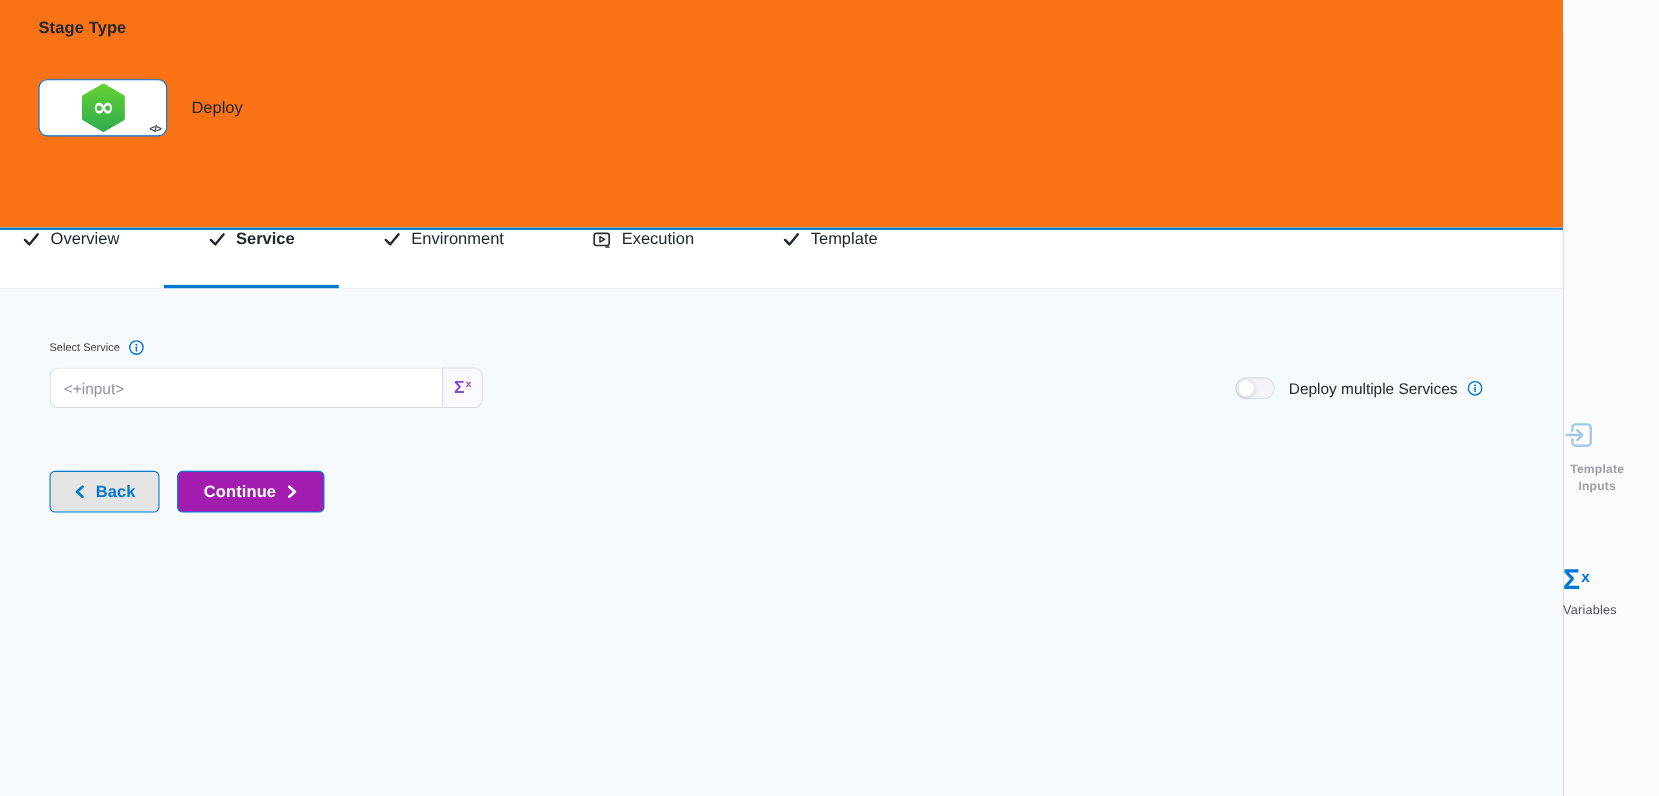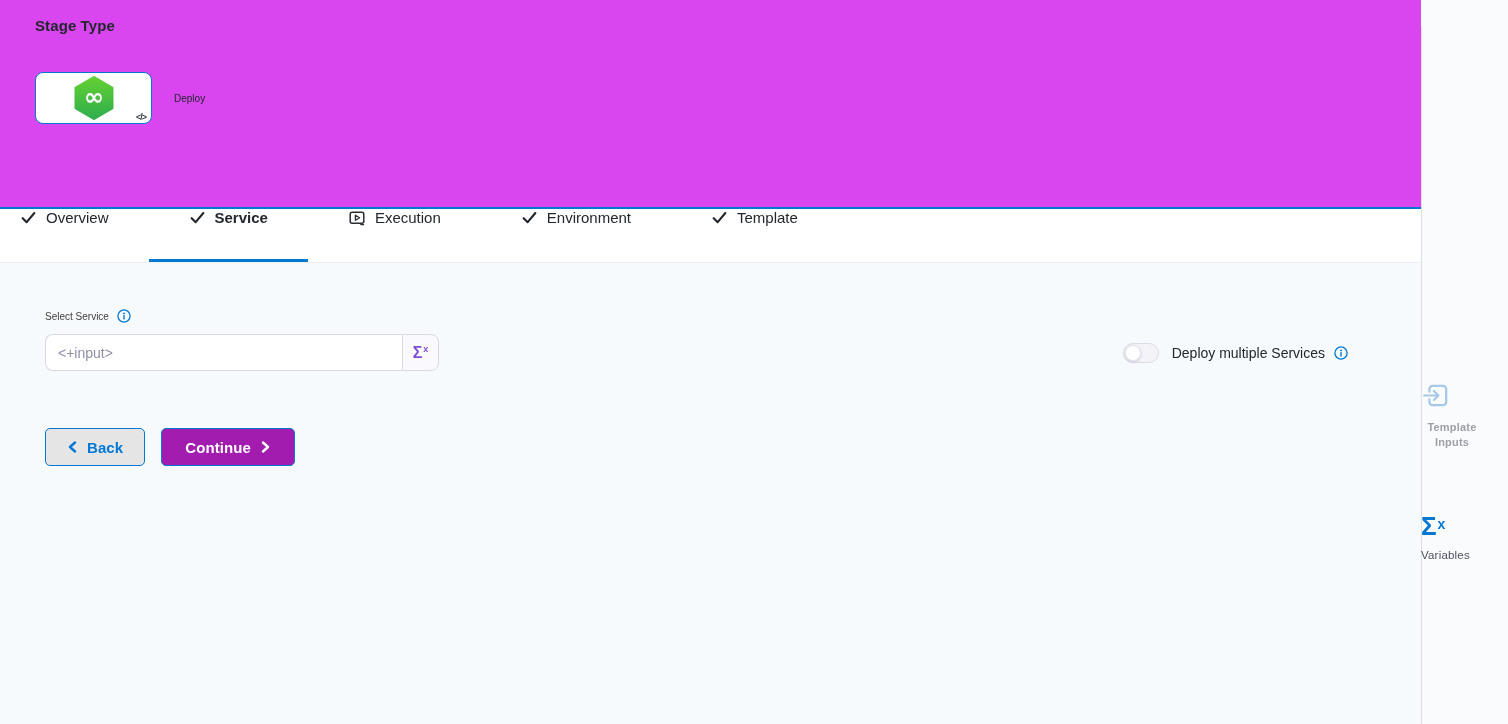--- a/index.html
+++ b/index.html
@@ -8,35 +8,35 @@
     font-family: "Liberation Sans", "DejaVu Sans", sans-serif;
     color:#22272e;
     background:#f7fafc;
   }
   .app { width:1508px; height:724px; display:flex; }
 
   
   .main-col { width:1421px; height:100%; display:flex; flex-direction:column; }
 
   .stage-top {
-    height:207px; background:#d946ef; padding:17px 0 0 35px; flex:none;
+    height:207px; background:#f97316; padding:17px 0 0 35px; flex:none;
   }
   .stage-title { font-size:15px; font-weight:700; color:#22272e; letter-spacing:.1px; }
   .stage-row { display:flex; align-items:center; margin-top:38px; }
   .stage-card {
     width:117px; height:52px; background:#ffffff;
     border:1.5px solid #0278d5; border-radius:8px;
     position:relative; display:flex; align-items:center; justify-content:center;
     cursor:pointer;
   }
   .stage-card .code-glyph {
     position:absolute; right:5px; bottom:1px;
     font-size:9px; font-weight:700; color:#3a3d44; letter-spacing:-1px;
   }
-  .stage-label { margin-left:22px; font-size:10px; font-weight:500; color:#22272e; }
+  .stage-label { margin-left:22px; font-size:15px; font-weight:500; color:#22272e; }
 
   
   .tabbar {
     height:56px; flex:none; background:#ffffff;
     border-top:2px solid #0278d5; border-bottom:1px solid #edeff2;
     display:flex; align-items:stretch; padding-left:20px;
   }
   .tab {
     display:flex; gap:9px;
     padding:0 40px; cursor:pointer; position:relative;
@@ -162,35 +162,35 @@
       <div class="tab active">
         <span style="display:flex;">
           <svg width="17" height="17" viewBox="0 0 16 16">
               <path d="M2.5 8.6 L6.3 12.4 L13.5 3.8" fill="none" stroke="#22262c" stroke-width="2" stroke-linecap="round" stroke-linejoin="round"></path>
             </svg>
         </span>
         <span>Service</span>
       </div>
       <div class="tab">
         <span style="display:flex;">
+          <svg width="17" height="17" viewBox="0 0 16 16">
+              <path d="M2.5 8.6 L6.3 12.4 L13.5 3.8" fill="none" stroke="#22262c" stroke-width="2" stroke-linecap="round" stroke-linejoin="round"></path>
+            </svg>
+        </span>
+        <span>Environment</span>
+      </div>
+      <div class="tab">
+        <span style="display:flex;">
           <svg width="18" height="18" viewBox="0 0 18 18">
             <rect x="2.2" y="3.2" width="13.6" height="11" rx="2" fill="none" stroke="#2b2d33" stroke-width="1.5"></rect>
             <path d="M7.4 6.2 L11.6 8.7 L7.4 11.2 Z" fill="none" stroke="#2b2d33" stroke-width="1.3" stroke-linejoin="round"></path>
             <path d="M12.8 15.6 h2.8" stroke="#2b2d33" stroke-width="1.3" stroke-linecap="round"></path>
           </svg>
         </span>
         <span>Execution</span>
-      </div>
-      <div class="tab">
-        <span style="display:flex;">
-          <svg width="17" height="17" viewBox="0 0 16 16">
-              <path d="M2.5 8.6 L6.3 12.4 L13.5 3.8" fill="none" stroke="#22262c" stroke-width="2" stroke-linecap="round" stroke-linejoin="round"></path>
-            </svg>
-        </span>
-        <span>Environment</span>
       </div>
       <div class="tab">
         <span style="display:flex;">
           <svg width="17" height="17" viewBox="0 0 16 16">
               <path d="M2.5 8.6 L6.3 12.4 L13.5 3.8" fill="none" stroke="#22262c" stroke-width="2" stroke-linecap="round" stroke-linejoin="round"></path>
             </svg>
         </span>
         <span>Template</span>
       </div>
     </div>

